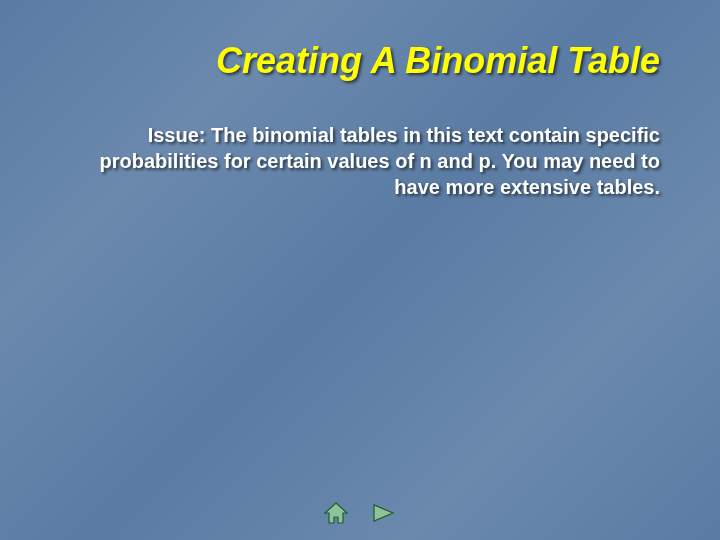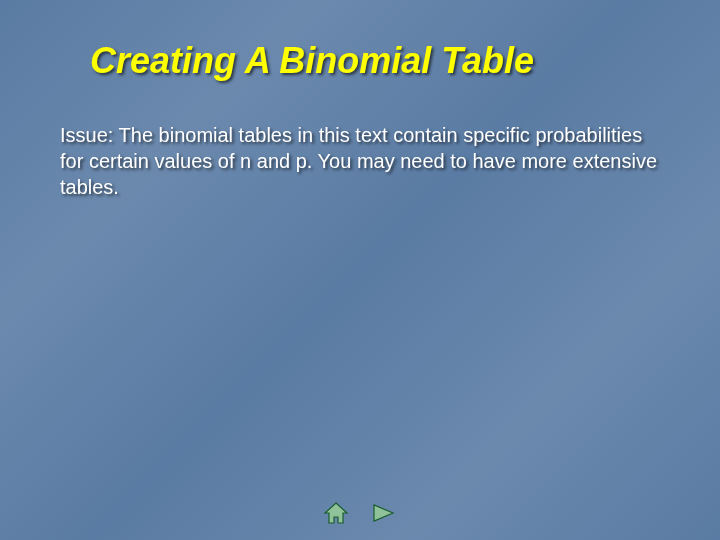--- a/index.html
+++ b/index.html
@@ -14,33 +14,34 @@
     background-color: #5e7fa5;
     font-family: Arial, Helvetica, sans-serif;
     position: relative;
     overflow: hidden;
   }
   .slide {
     width: 100%;
     height: 100%;
     padding: 40px 60px 0 60px;
     position: relative;
+    text-align: right;
   }
   .title {
     font-size: 36px;
     font-weight: bold;
     font-style: italic;
     color: #ffff00;
     text-shadow: 2px 2px 3px rgba(0,0,0,0.6);
     margin-left: 30px;
     margin-bottom: 40px;
   }
   .body-text {
     font-size: 20px;
-    font-weight: normal;
+    font-weight: bold;
     color: #ffffff;
     text-shadow: 2px 2px 3px rgba(0,0,0,0.6);
     line-height: 1.3;
     margin-bottom: 40px;
   }
   .nav-buttons {
     position: absolute;
     bottom: 12px;
     left: 50%;
     transform: translateX(-50%);

